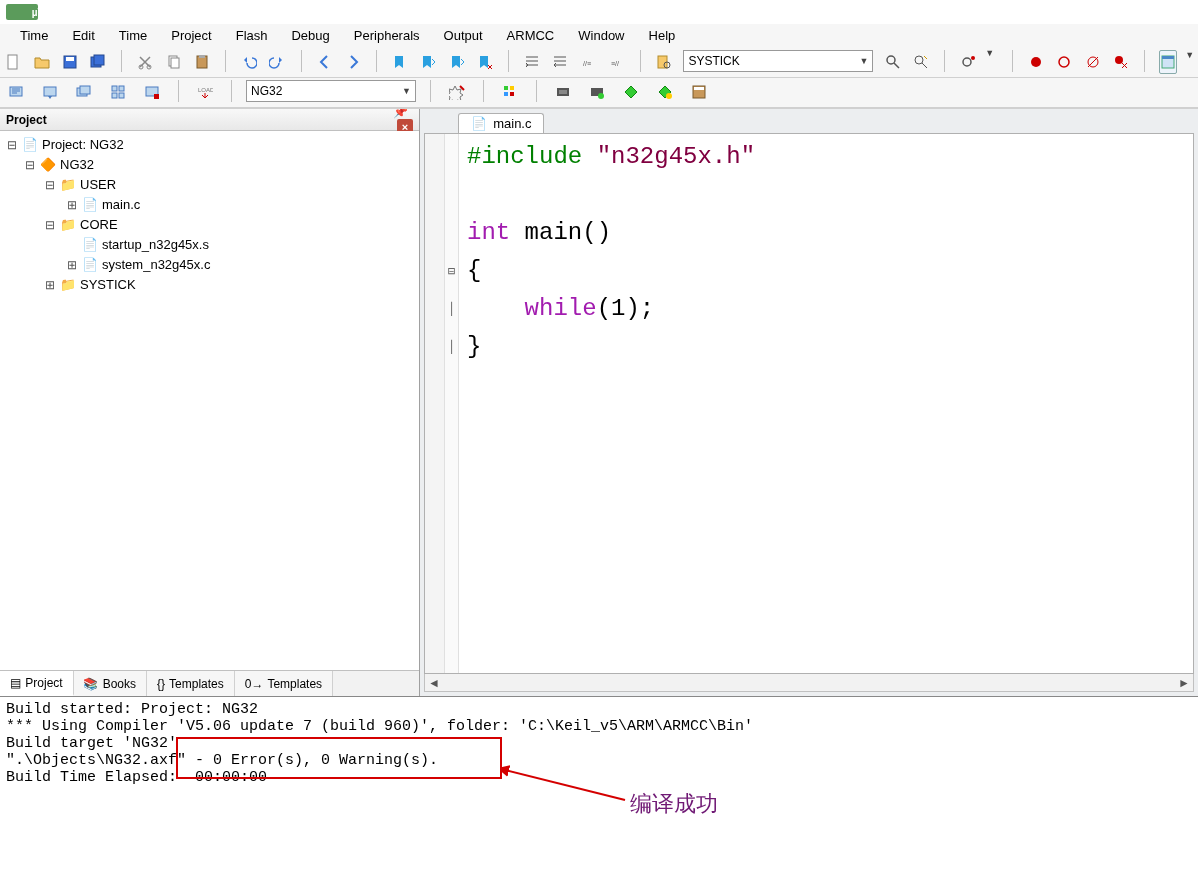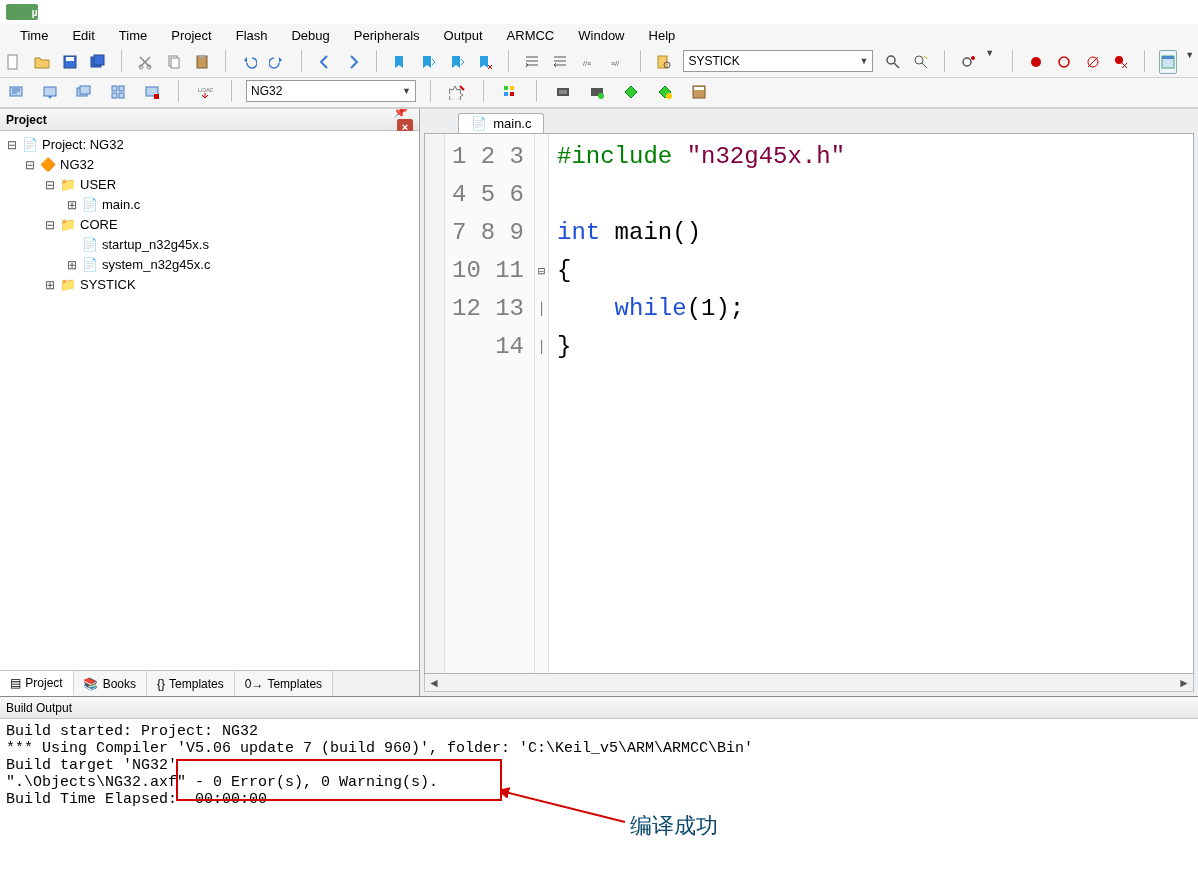--- a/index.html
+++ b/index.html
@@ -190,21 +190,21 @@
     flex:1;
     font-family: "Courier New", monospace;
     font-size: 24px;
     color:#000;
     padding: 4px 8px;
     line-height: 38px;
     white-space: pre;
   }
   .cpp-pre { color:#008000;}
   .cpp-str { color:#800040;}
-  .cpp-kw  { color:#1d4ed8;text-align:right;}
+  .cpp-kw  { color:#a21caf;text-align:right;}
   .editorscroll {
     display:flex;align-items:center;
     height:18px;
     background:#f2f2f2;
     border:1px solid #c0c0c0;
     border-top:none;
     margin: 0 4px 4px 4px;
   }
   .editorscroll .larrow,.editorscroll .rarrow{ width:18px;text-align:center;color:#555;}
   
@@ -230,21 +230,21 @@
     border:2px solid #d40000;
     pointer-events:none;
   }
   .annot-arrow {
     position:absolute;
     color:#d40000;
     font-size:20px;
   }
   .annot-text {
     position:absolute;
-    color:#0c4a6e;
+    color:#701a75;
     font-size:22px;
     font-family: Liberation Serif, serif;
   }
 </style>
 </head>
 <body>
 
 <div class="titlebar">
   <span class="appicon">µV</span>
 </div>
@@ -615,35 +615,20 @@
 
   <div class="editorarea">
     <div class="tabstrip">
       <div class="filetab">
         <span>📄</span>
         <span>main.c</span>
       </div>
     </div>
     <div class="editor">
       <div class="margin"></div>
-      <div class="gutter" id="gutter">1
-2
-3
-4
-5
-6
-7
-8
-9
-10
-11
-12
-13
-14
-</div>
       <div class="foldcol" id="foldcol" style="white-space: pre;"> 
  
  
 ⊟
 │
 │
  
  
  
  
@@ -670,23 +655,20 @@
     <div class="editorscroll">
       <span class="larrow">◄</span>
       <span style="flex:1"></span>
       <span class="rarrow">►</span>
     </div>
   </div>
 
 </div>
 
 <div class="buildpanel">
-  <div class="panelheader">
-    <span>Build Output</span>
-  </div>
   <div class="buildtext" id="buildtext">Build started: Project: NG32
 *** Using Compiler 'V5.06 update 7 (build 960)', folder: 'C:\Keil_v5\ARM\ARMCC\Bin'
 Build target 'NG32'
 ".\Objects\NG32.axf" - 0 Error(s), 0 Warning(s).
 Build Time Elapsed:  00:00:00
 
     
     <div class="redbox" style="left:176px;top:40px;width:326px;height:42px;"></div>
     <svg class="annot-arrow" style="left:500px;top:68px;width:130px;height:40px;">
       <defs>

